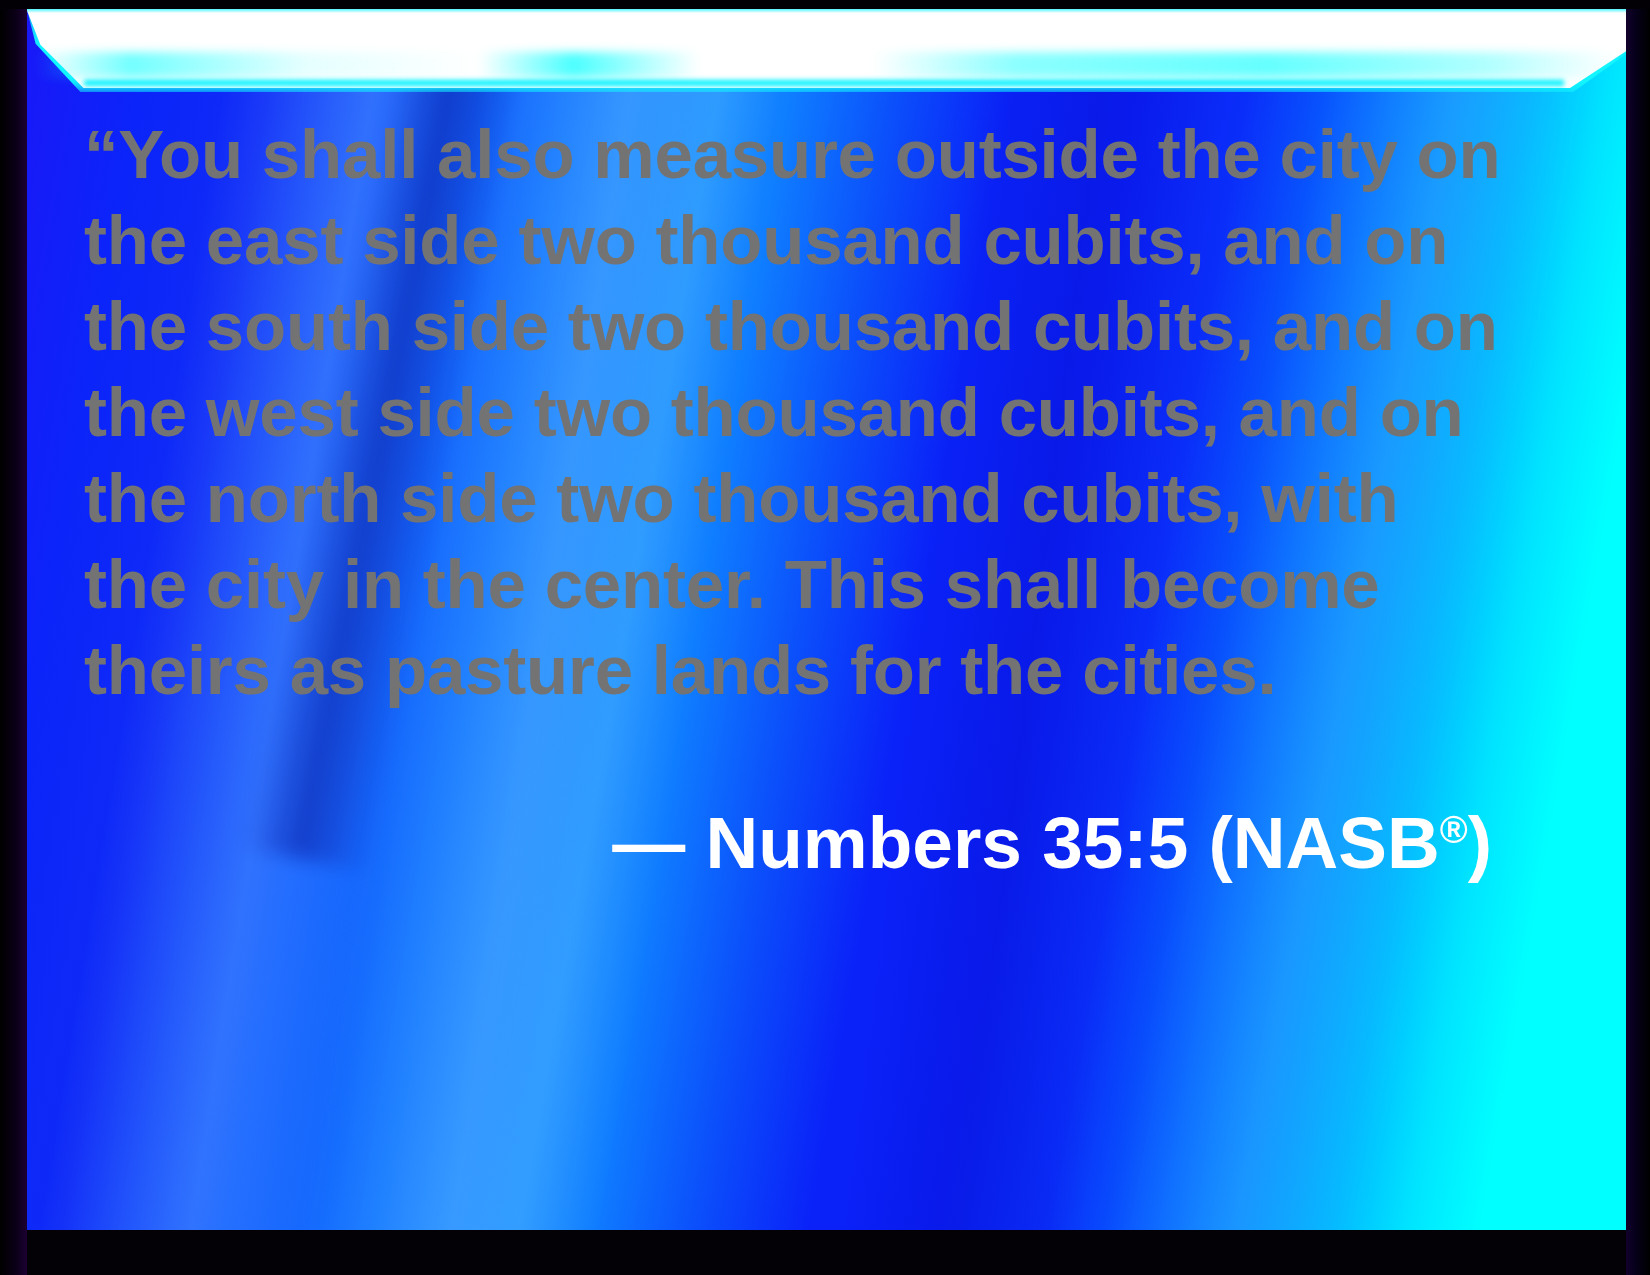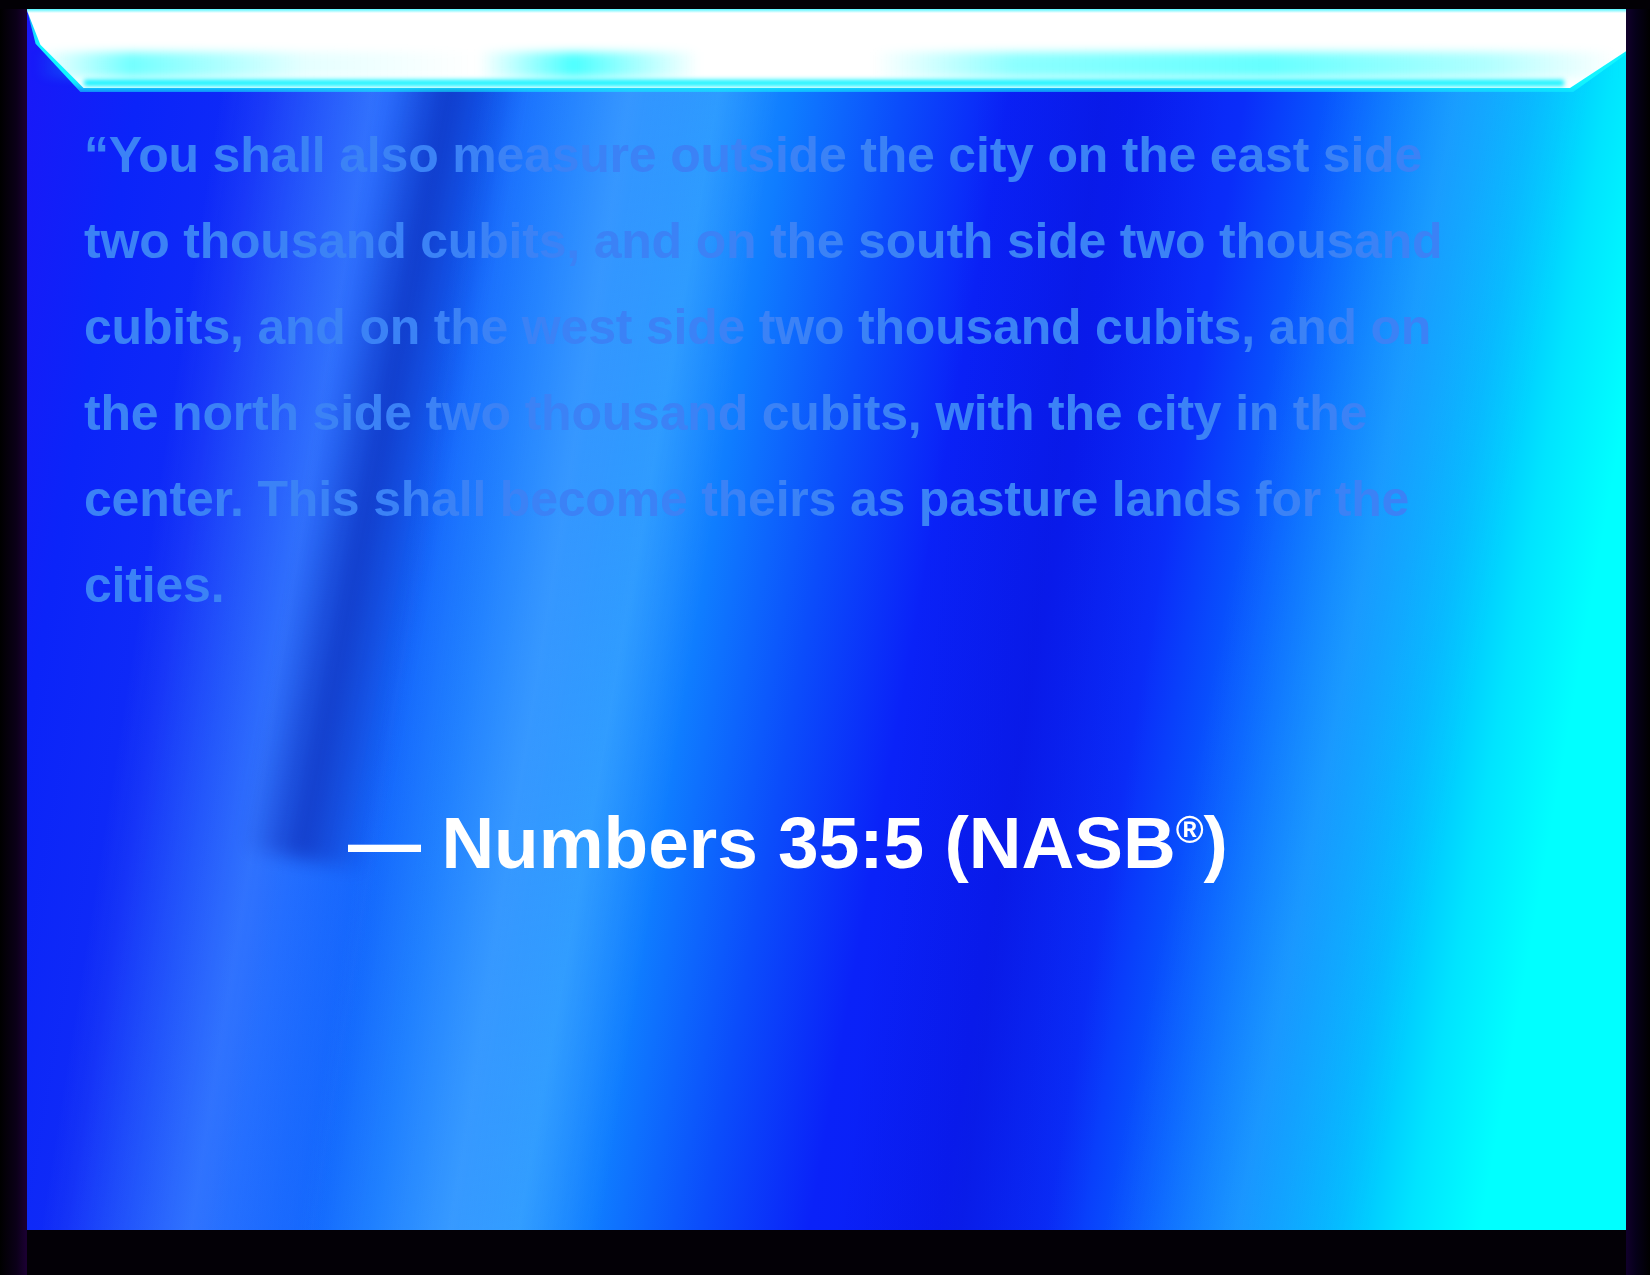--- a/index.html
+++ b/index.html
@@ -175,35 +175,35 @@
     background: #020005;
     pointer-events: none;
   }
 
   
   .verse {
     position: absolute;
     left: 84px;
     top: 112px;
     width: 1420px;
-    color: #3b82f6;
+    color: #737373;
     font-weight: bold;
-    font-size: 50px;
+    font-size: 69px;
     line-height: 86px;
     letter-spacing: -0.2px;
     font-stretch: condensed;
     white-space: pre-wrap;
   }
 
   .attribution {
     position: absolute;
     left: 84px;
     top: 800px;
     width: 1408px;
-    text-align: center;
+    text-align: right;
     color: #ffffff;
     font-weight: bold;
     font-size: 73px;
     line-height: 86px;
     font-stretch: condensed;
   }
   .attribution sup {
     font-size: 0.52em;
     vertical-align: super;
     line-height: 0;

